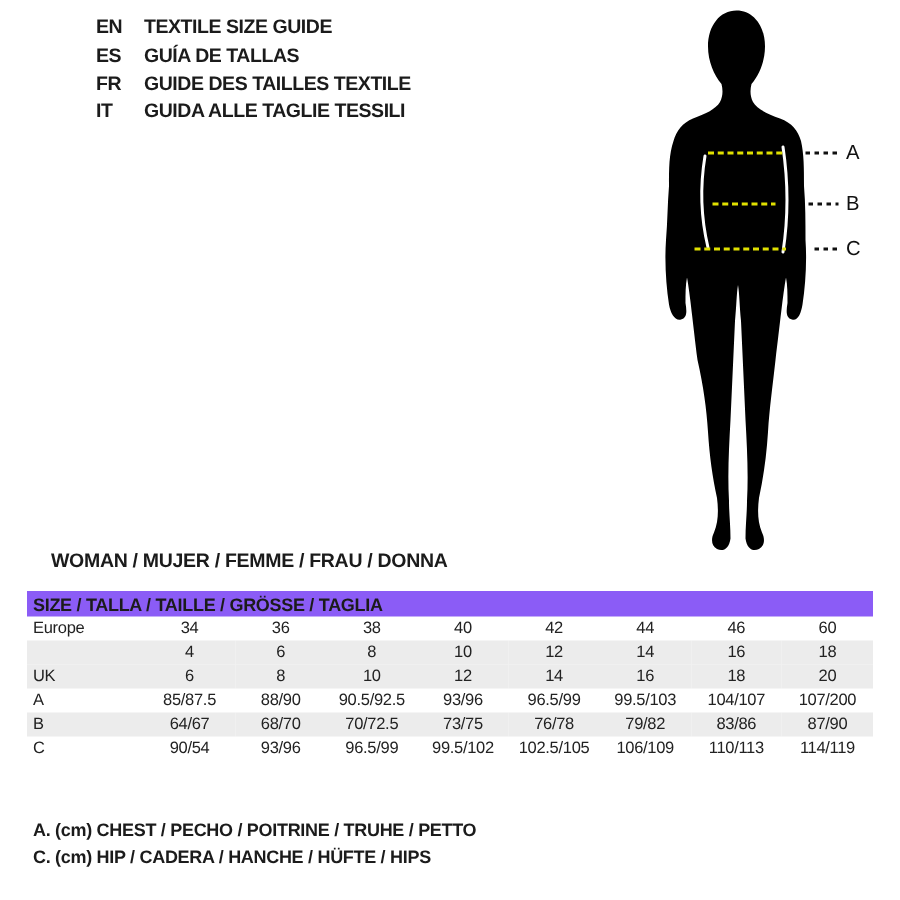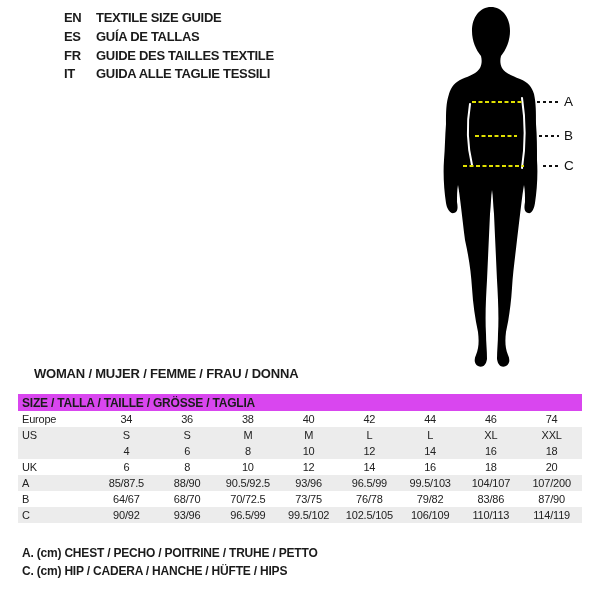--- a/index.html
+++ b/index.html
@@ -151,45 +151,34 @@
       <col>
       <col>
       <col>
       <col>
       <col>
       <col>
       <col>
   </colgroup>
   <thead>
     <tr>
-      <td colspan="9" style="background: #d946ef;">SIZE / TALLA / TAILLE / GRÖSSE / TAGLIA</td>
+      <td colspan="9" style="background: #8b5cf6;">SIZE / TALLA / TAILLE / GRÖSSE / TAGLIA</td>
     </tr>
   </thead>
   <tbody>
       <tr>
         <td class="rowlabel">Europe</td>
         <td>34</td>
         <td>36</td>
         <td>38</td>
         <td>40</td>
         <td>42</td>
         <td>44</td>
         <td>46</td>
-        <td>74</td>
-      </tr>
-      <tr>
-        <td class="rowlabel">US</td>
-        <td>S</td>
-        <td>S</td>
-        <td>M</td>
-        <td>M</td>
-        <td>L</td>
-        <td>L</td>
-        <td>XL</td>
-        <td>XXL</td>
+        <td>60</td>
       </tr>
       <tr>
         <td class="rowlabel"></td>
         <td>4</td>
         <td>6</td>
         <td>8</td>
         <td>10</td>
         <td>12</td>
         <td>14</td>
         <td>16</td>
@@ -223,21 +212,21 @@
         <td>68/70</td>
         <td>70/72.5</td>
         <td>73/75</td>
         <td>76/78</td>
         <td>79/82</td>
         <td>83/86</td>
         <td>87/90</td>
       </tr>
       <tr>
         <td class="rowlabel">C</td>
-        <td>90/92</td>
+        <td>90/54</td>
         <td>93/96</td>
         <td>96.5/99</td>
         <td>99.5/102</td>
         <td>102.5/105</td>
         <td>106/109</td>
         <td>110/113</td>
         <td>114/119</td>
       </tr>
     </tbody>
 </table>

